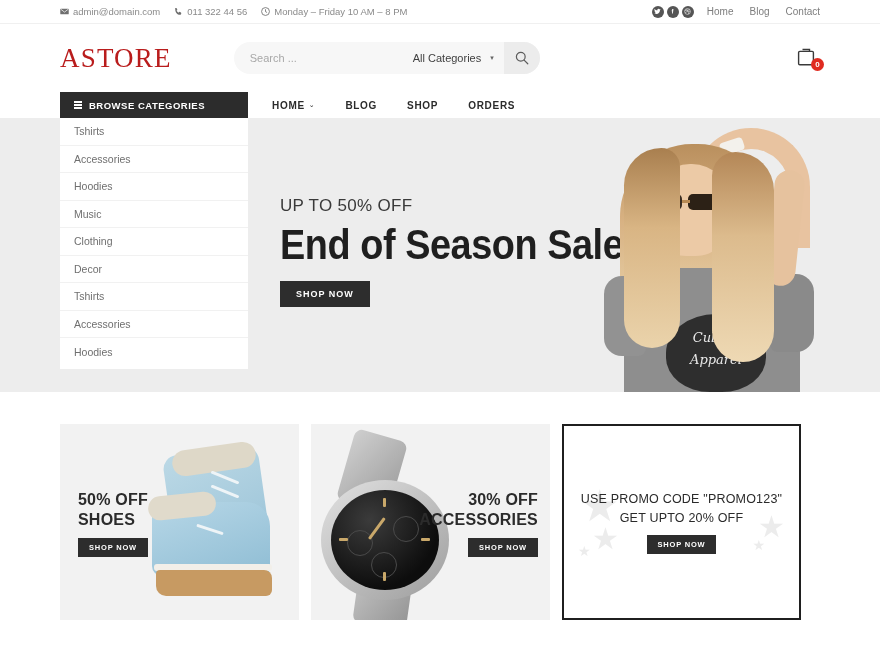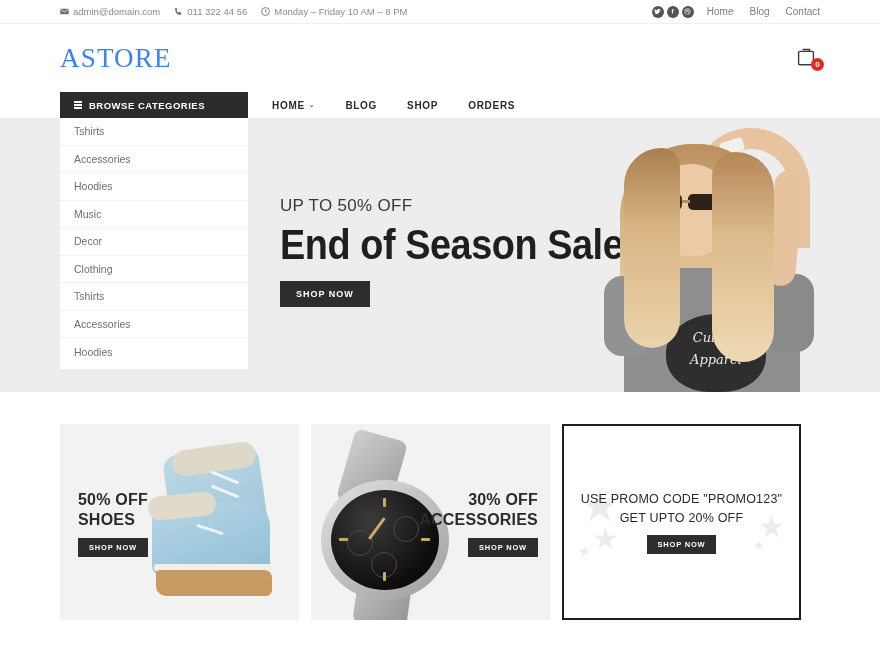--- a/index.html
+++ b/index.html
@@ -39,21 +39,21 @@
   
   .header {
     height: 68px;
     display: flex; align-items: center;
     padding: 0 60px;
     background: #fff;
   }
   .logo {
     font-family: "Liberation Serif", serif;
     font-size: 27px; letter-spacing: 1.2px;
-    color: #3b82f6; font-weight: 400;
+    color: #b91c1c; font-weight: 400;
   }
   .searchwrap {
     margin-left: 62px;
     width: 306px; height: 32px;
     background: #f7f7f7;
     border-radius: 16px;
     display: flex; align-items: center;
     overflow: hidden;
   }
   .searchwrap input {
@@ -329,20 +329,35 @@
         <a href="#">Home</a>
         <a href="#">Blog</a>
         <a href="#">Contact</a>
       </div>
     </div>
   </div>
 
   <div class="header">
     <div class="logo">ASTORE</div>
 
+    <div class="searchwrap">
+      <input type="text" placeholder="Search ..." style="">
+      <div class="catsel">
+        <span>All Categories</span>
+        <span class="caret">▾</span>
+      </div>
+      <div class="searchbtn">
+        <span>
+          <svg width="14" height="14" viewBox="0 0 16 16">
+              <circle cx="6.6" cy="6.6" r="5" fill="none" stroke="#5d5d5d" stroke-width="1.4"></circle>
+              <path d="M10.4 10.4 L14.6 14.6" stroke="#5d5d5d" stroke-width="1.4" stroke-linecap="round"></path>
+            </svg>
+        </span>
+      </div>
+    </div>
 
     <div class="cart">
       <span>
         <svg width="24" height="24" viewBox="0 0 24 24">
             <path d="M8.5 4.5h7v2.2" fill="none" stroke="#3a3a3a" stroke-width="1.4"></path>
             <rect x="4.6" y="6.4" width="14.8" height="13.4" rx="1.2" fill="none" stroke="#3a3a3a" stroke-width="1.4"></rect>
           </svg>
       </span>
       <span class="cart-badge">0</span>
     </div>
@@ -368,22 +383,22 @@
     </div>
   </div>
 
   <div class="heroband">
 
     <div class="catpanel">
       <div class="cat">Tshirts</div>
       <div class="cat">Accessories</div>
       <div class="cat">Hoodies</div>
       <div class="cat">Music</div>
+      <div class="cat">Clothing</div>
       <div class="cat">Decor</div>
-      <div class="cat">Clothing</div>
       <div class="cat">Tshirts</div>
       <div class="cat">Accessories</div>
       <div class="cat">Hoodies</div>
     </div>
 
     <div class="herocontent">
       <div class="herotext">
         <div class="hero-kicker">UP TO 50% OFF</div>
         <div class="hero-title">End of Season Sale</div>
         <button class="btn-dark">SHOP NOW</button>

